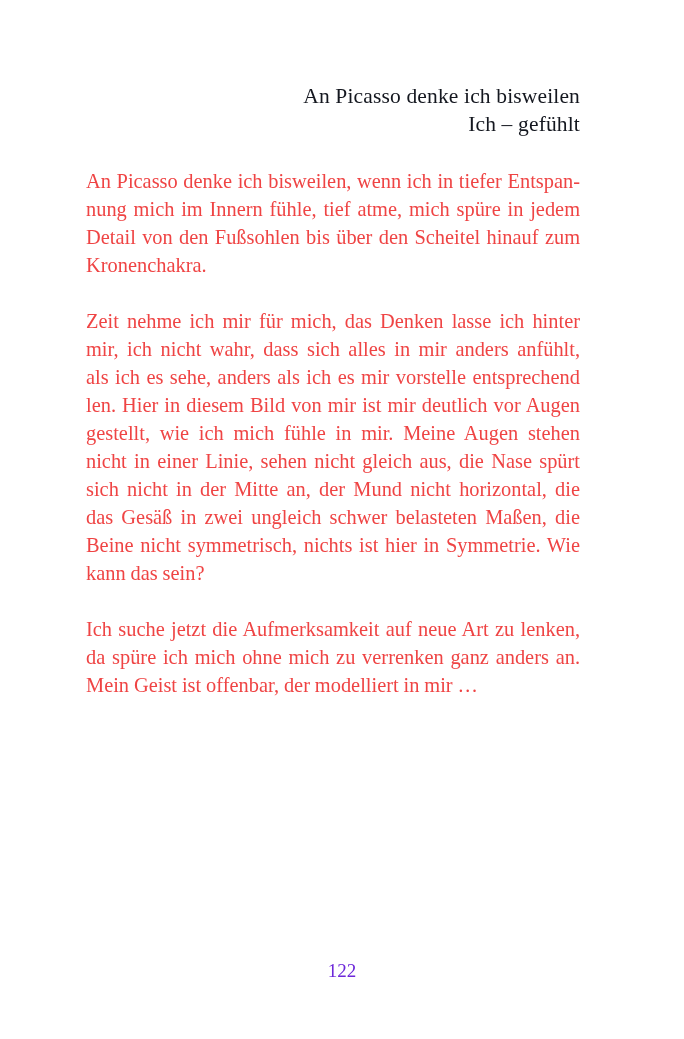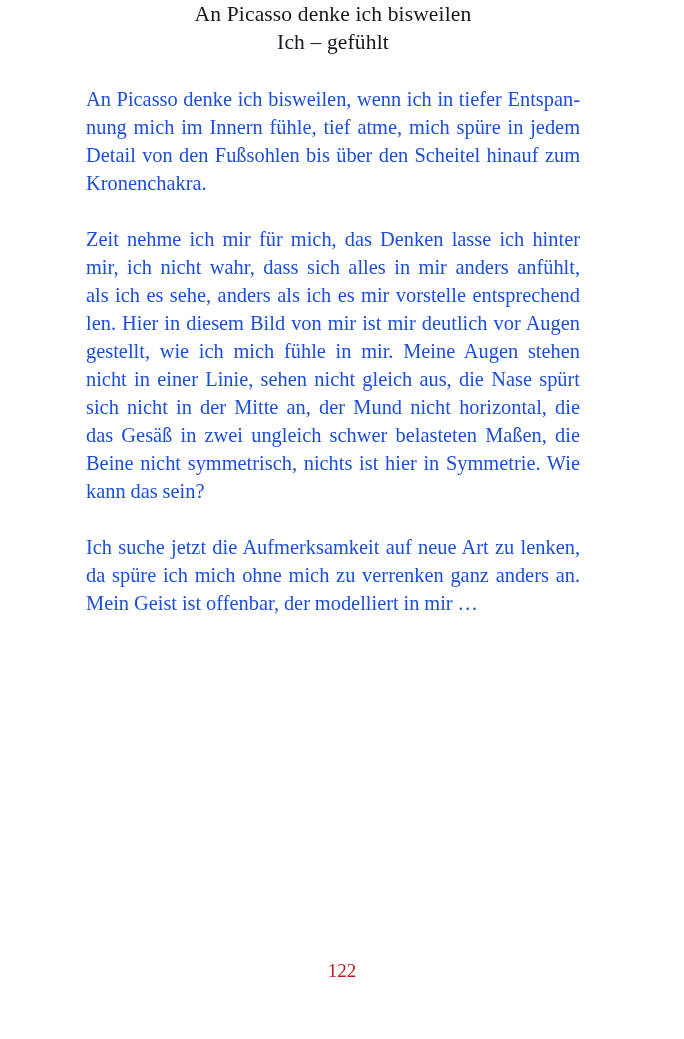--- a/index.html
+++ b/index.html
@@ -26,22 +26,23 @@
 
   .content-area {
     position: absolute;
     left: 86px;
     top: 0;
     width: 494px;
   }
 
   
   .heading {
-    text-align: center;
+    text-align: right;
     margin: 0;
+    padding-top: 82px;
     font-weight: normal;
   }
 
   .heading-line {
     display: block;
     font-size: 21.5px;
     line-height: 28px;
     letter-spacing: 0.15px;
     color: #14171f;
     font-weight: normal;
@@ -51,21 +52,21 @@
   .body-text {
     margin-top: 29px;
   }
 
   .para {
     margin: 0 0 28px 0;
     font-size: 20.4px;
     line-height: 28px;
     text-align: justify;
     text-justify: inter-word;
-    color: #1d4ed8;
+    color: #ef4444;
     hyphens: none;
     word-spacing: -0.2px;
   }
 
   .para:last-child {
     margin-bottom: 16px;
   }
 
   
   .jline {
@@ -80,21 +81,21 @@
 
   
   .folio {
     position: absolute;
     left: 0;
     right: 0;
     top: 959px;
     text-align: center;
     font-size: 19px;
     line-height: 24px;
-    color: #b91c1c;
+    color: #6d28d9;
   }
 </style>
 </head>
 <body>
 
 <div class="page">
 
   <div class="content-area">
 
     <h1 class="heading">

